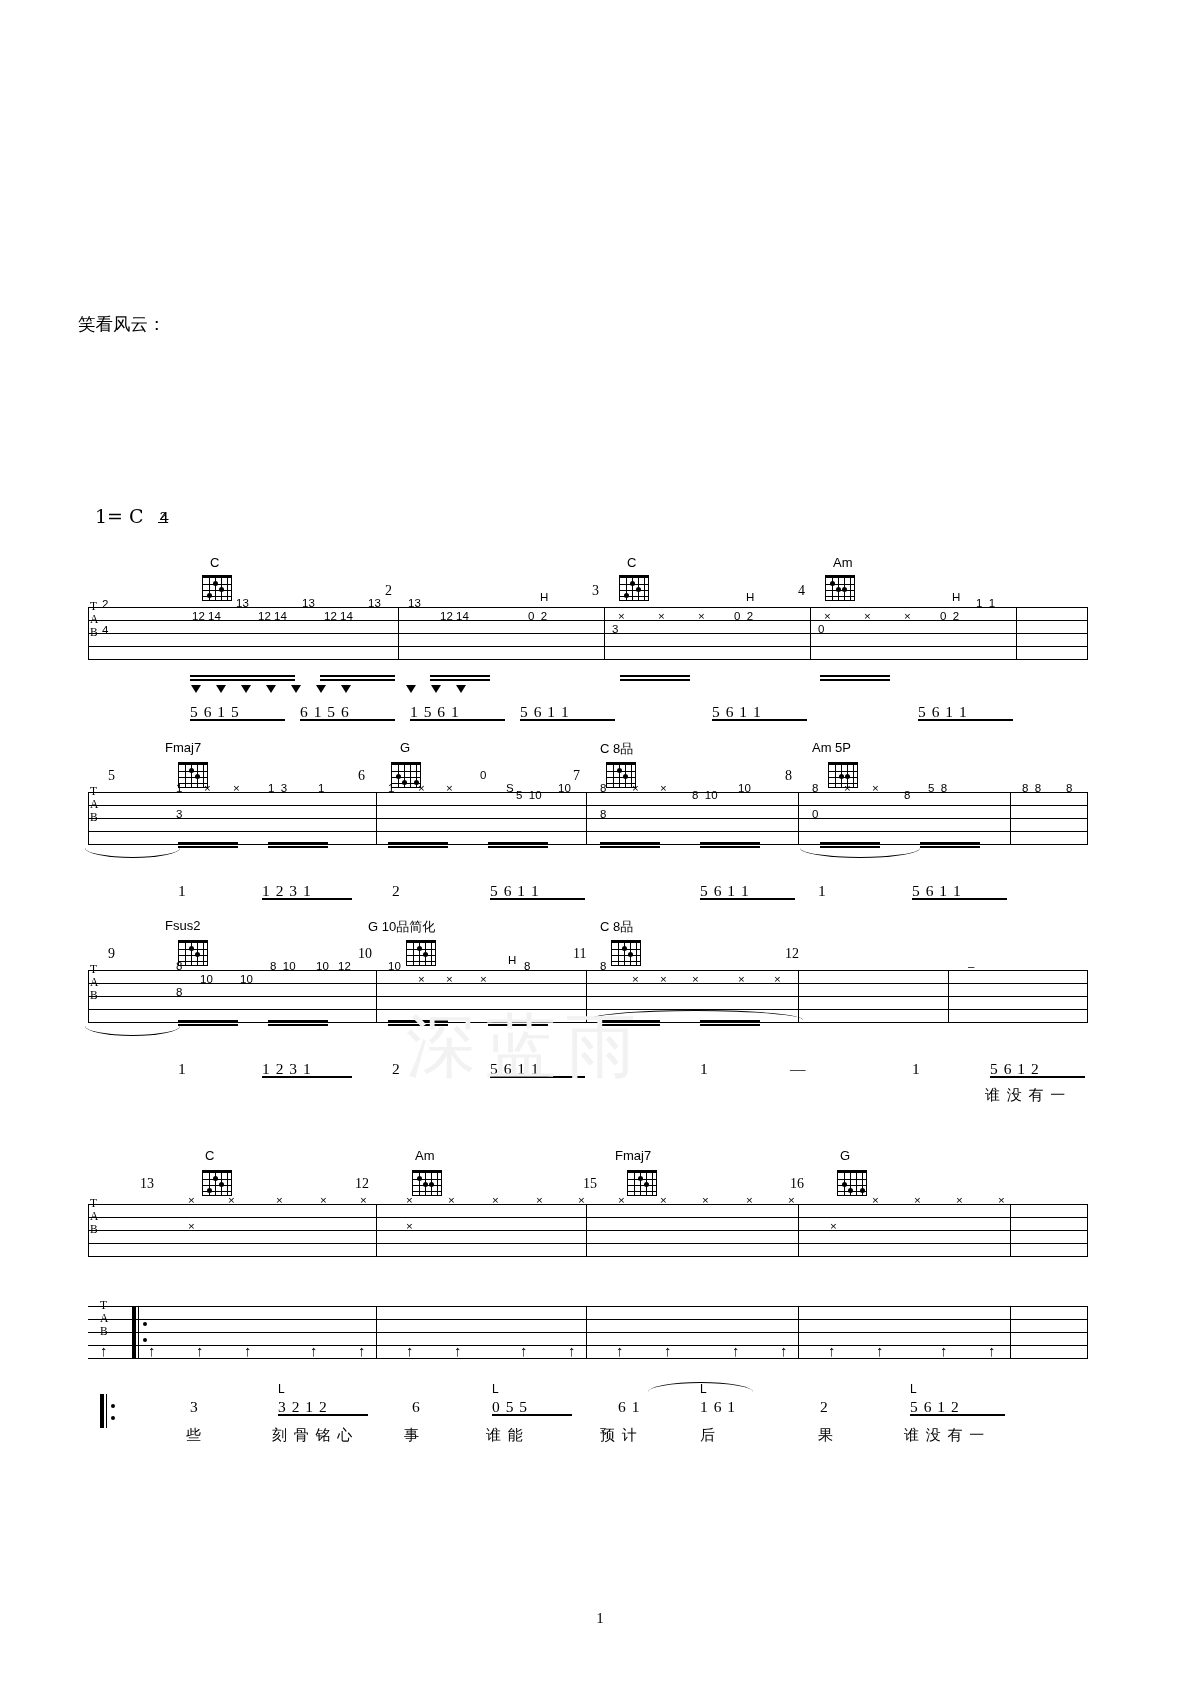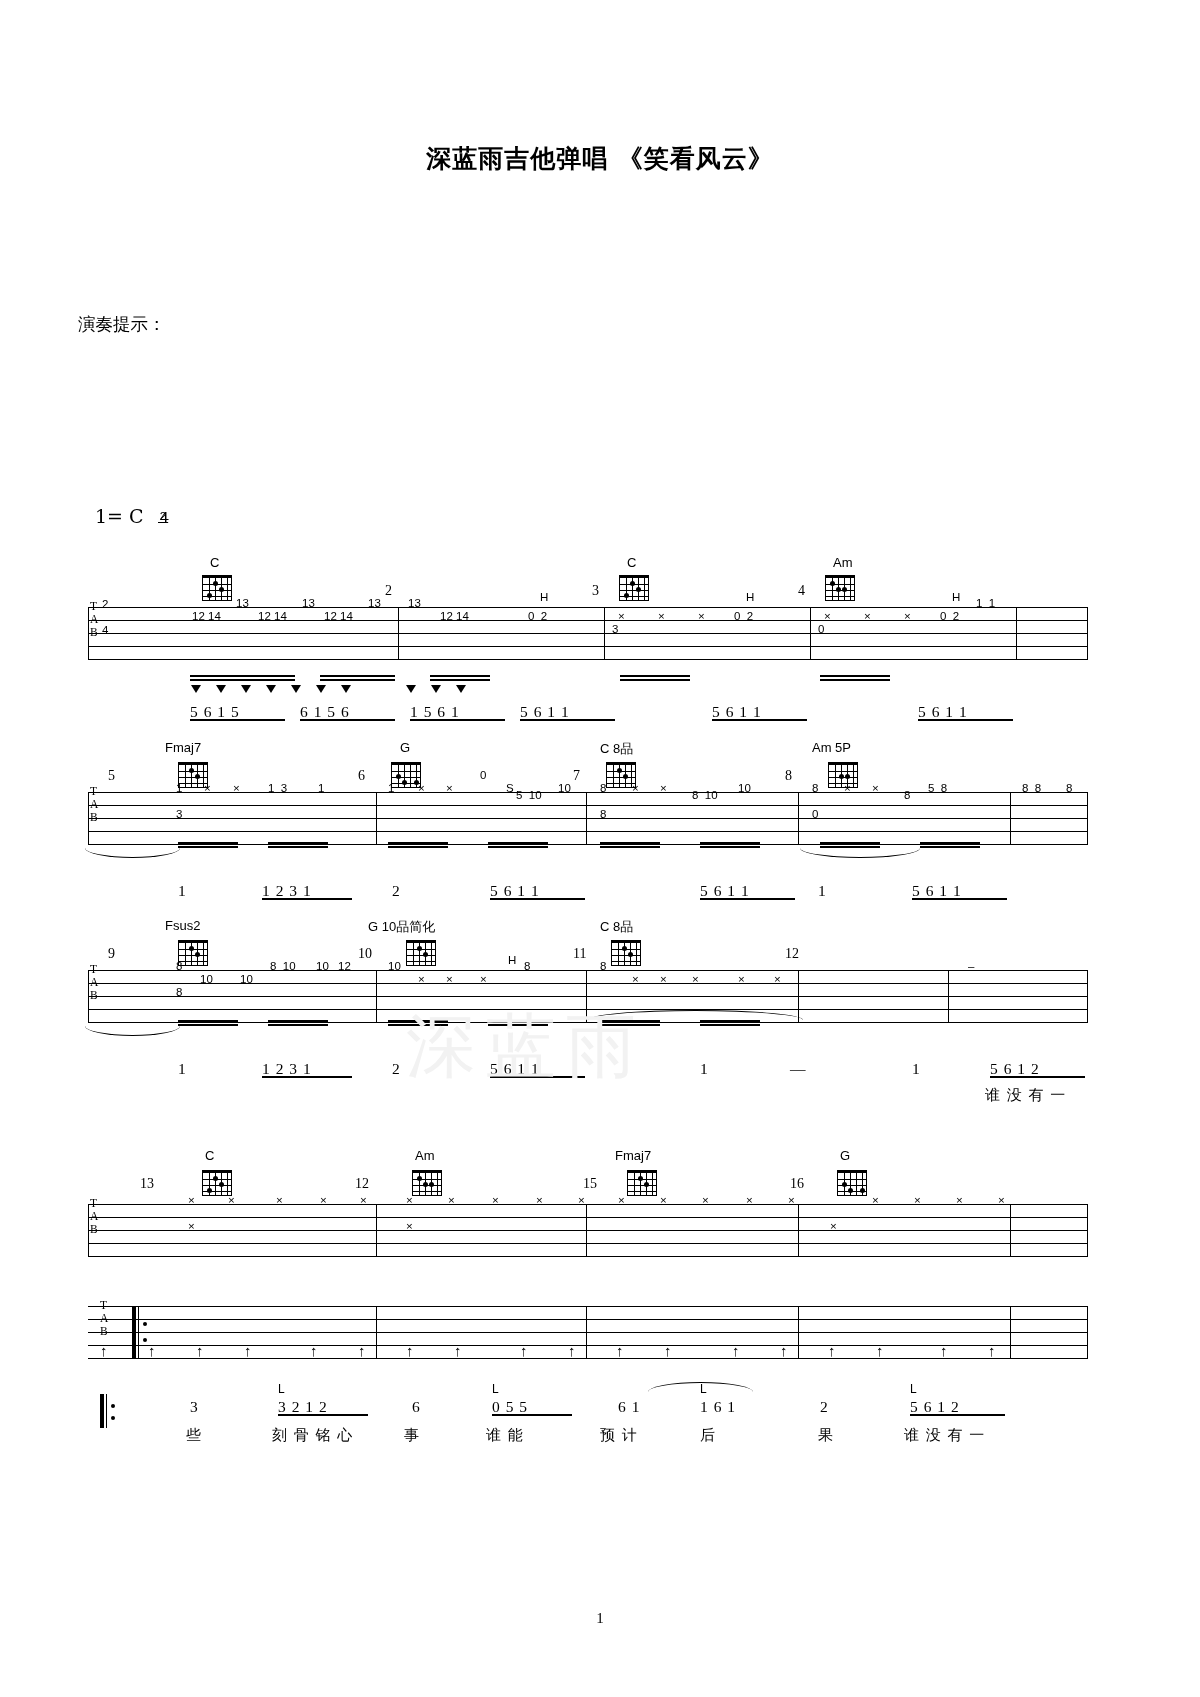--- a/index.html
+++ b/index.html
@@ -230,24 +230,23 @@
   .repeatstart .thin  { position:absolute; left:6px; top:0; width:1.3px; background:#000;}
   .repeatstart .d1, .repeatstart .d2 {
     position:absolute; left: 11px; width: 4px; height:4px; border-radius:50%; background:#000;
   }
 </style>
 </head>
 <body>
 
 <div class="page">
 
-  <div class="title">深蓝雨吉他弹唱 《笑看风云》</div>
 
   <div class="tips">
-    <div>演奏提示：</div>
+    <div>笑看风云：</div>
   </div>
 
   <div class="keysig">
     <span>1= C</span>
     <span class="frac">
       <span class="num">2</span>
       <span class="den">4</span>
     </span>
   </div>
 

